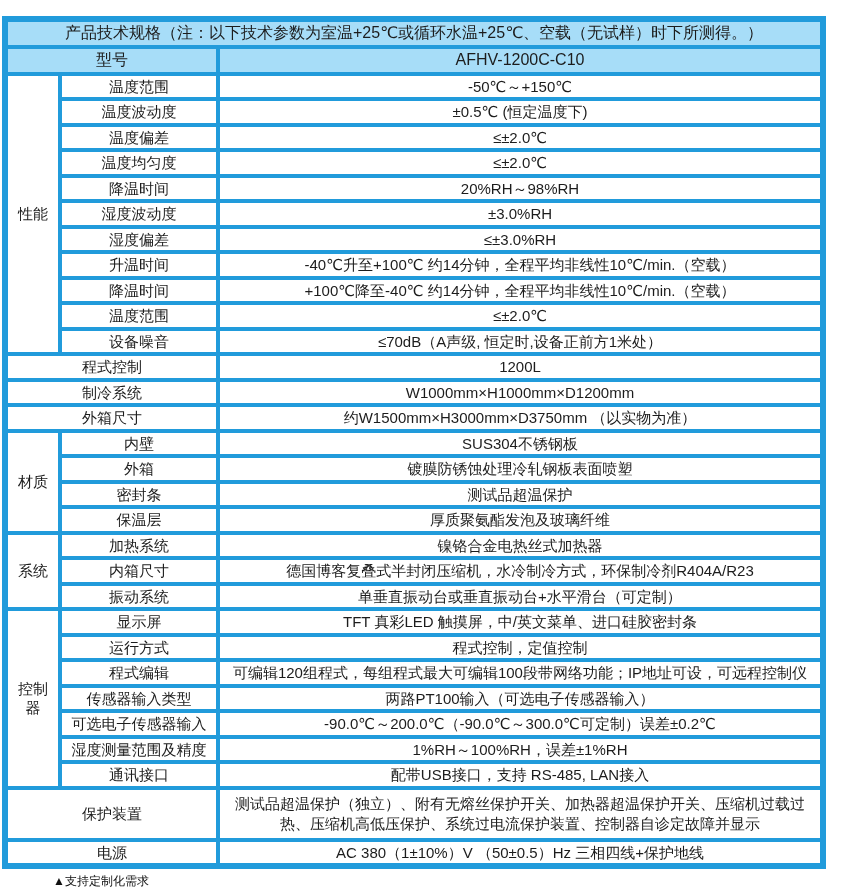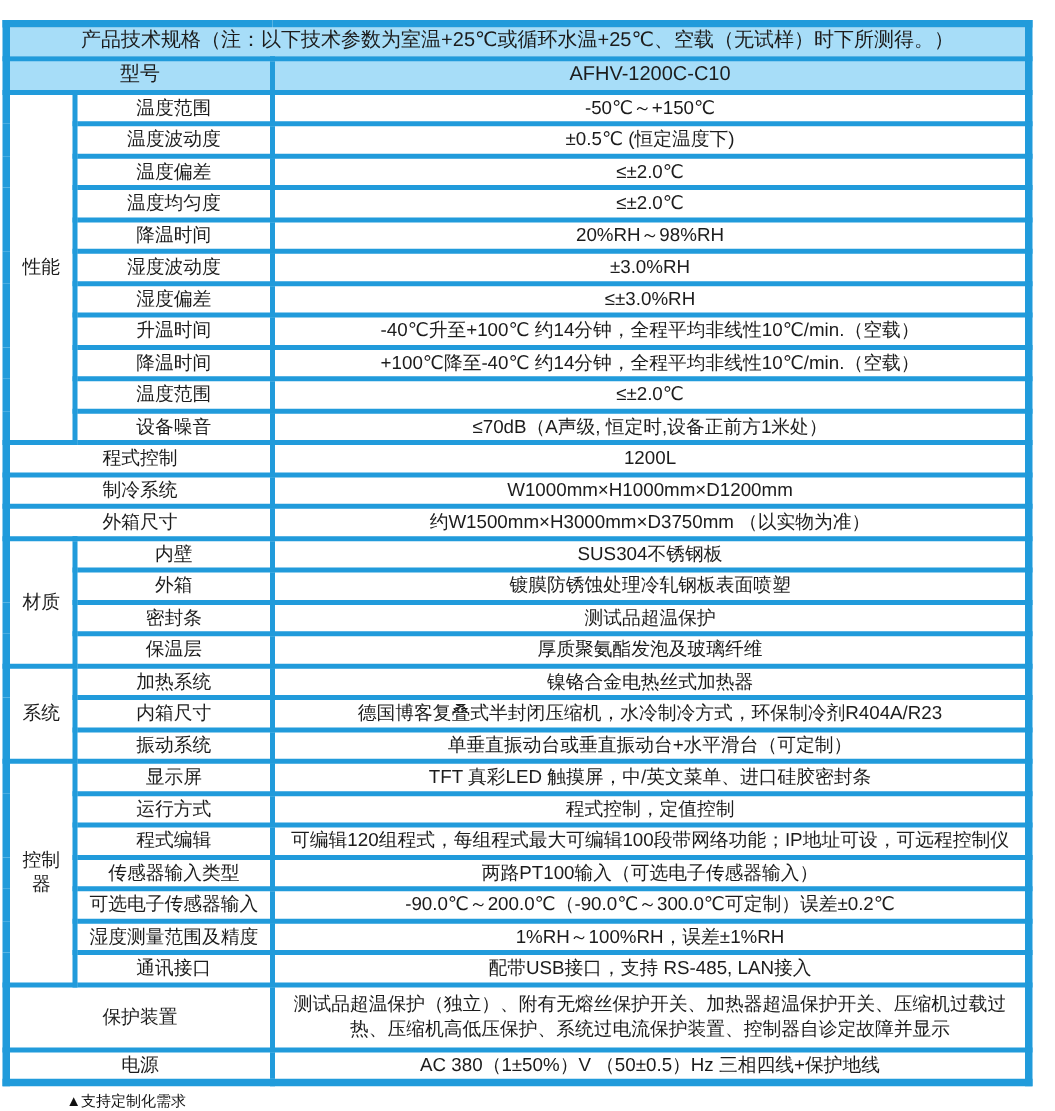--- a/index.html
+++ b/index.html
@@ -183,19 +183,19 @@
       <td>配带USB接口，支持 RS-485, LAN接入</td>
     </tr>
 
     <tr class="tall">
       <td colspan="2">保护装置</td>
       <td>测试品超温保护（独立）、附有无熔丝保护开关、加热器超温保护开关、压缩机过载过热、压缩机高低压保护、系统过电流保护装置、控制器自诊定故障并显示</td>
     </tr>
 
     <tr>
       <td colspan="2">电源</td>
-      <td>AC 380（1±50%）V （50±0.5）Hz 三相四线+保护地线</td>
+      <td>AC 380（1±10%）V （50±0.5）Hz 三相四线+保护地线</td>
     </tr>
   </tbody>
     </table>
 
   <div class="footer-note">▲支持定制化需求</div>
 </div>
 
 </body></html>

